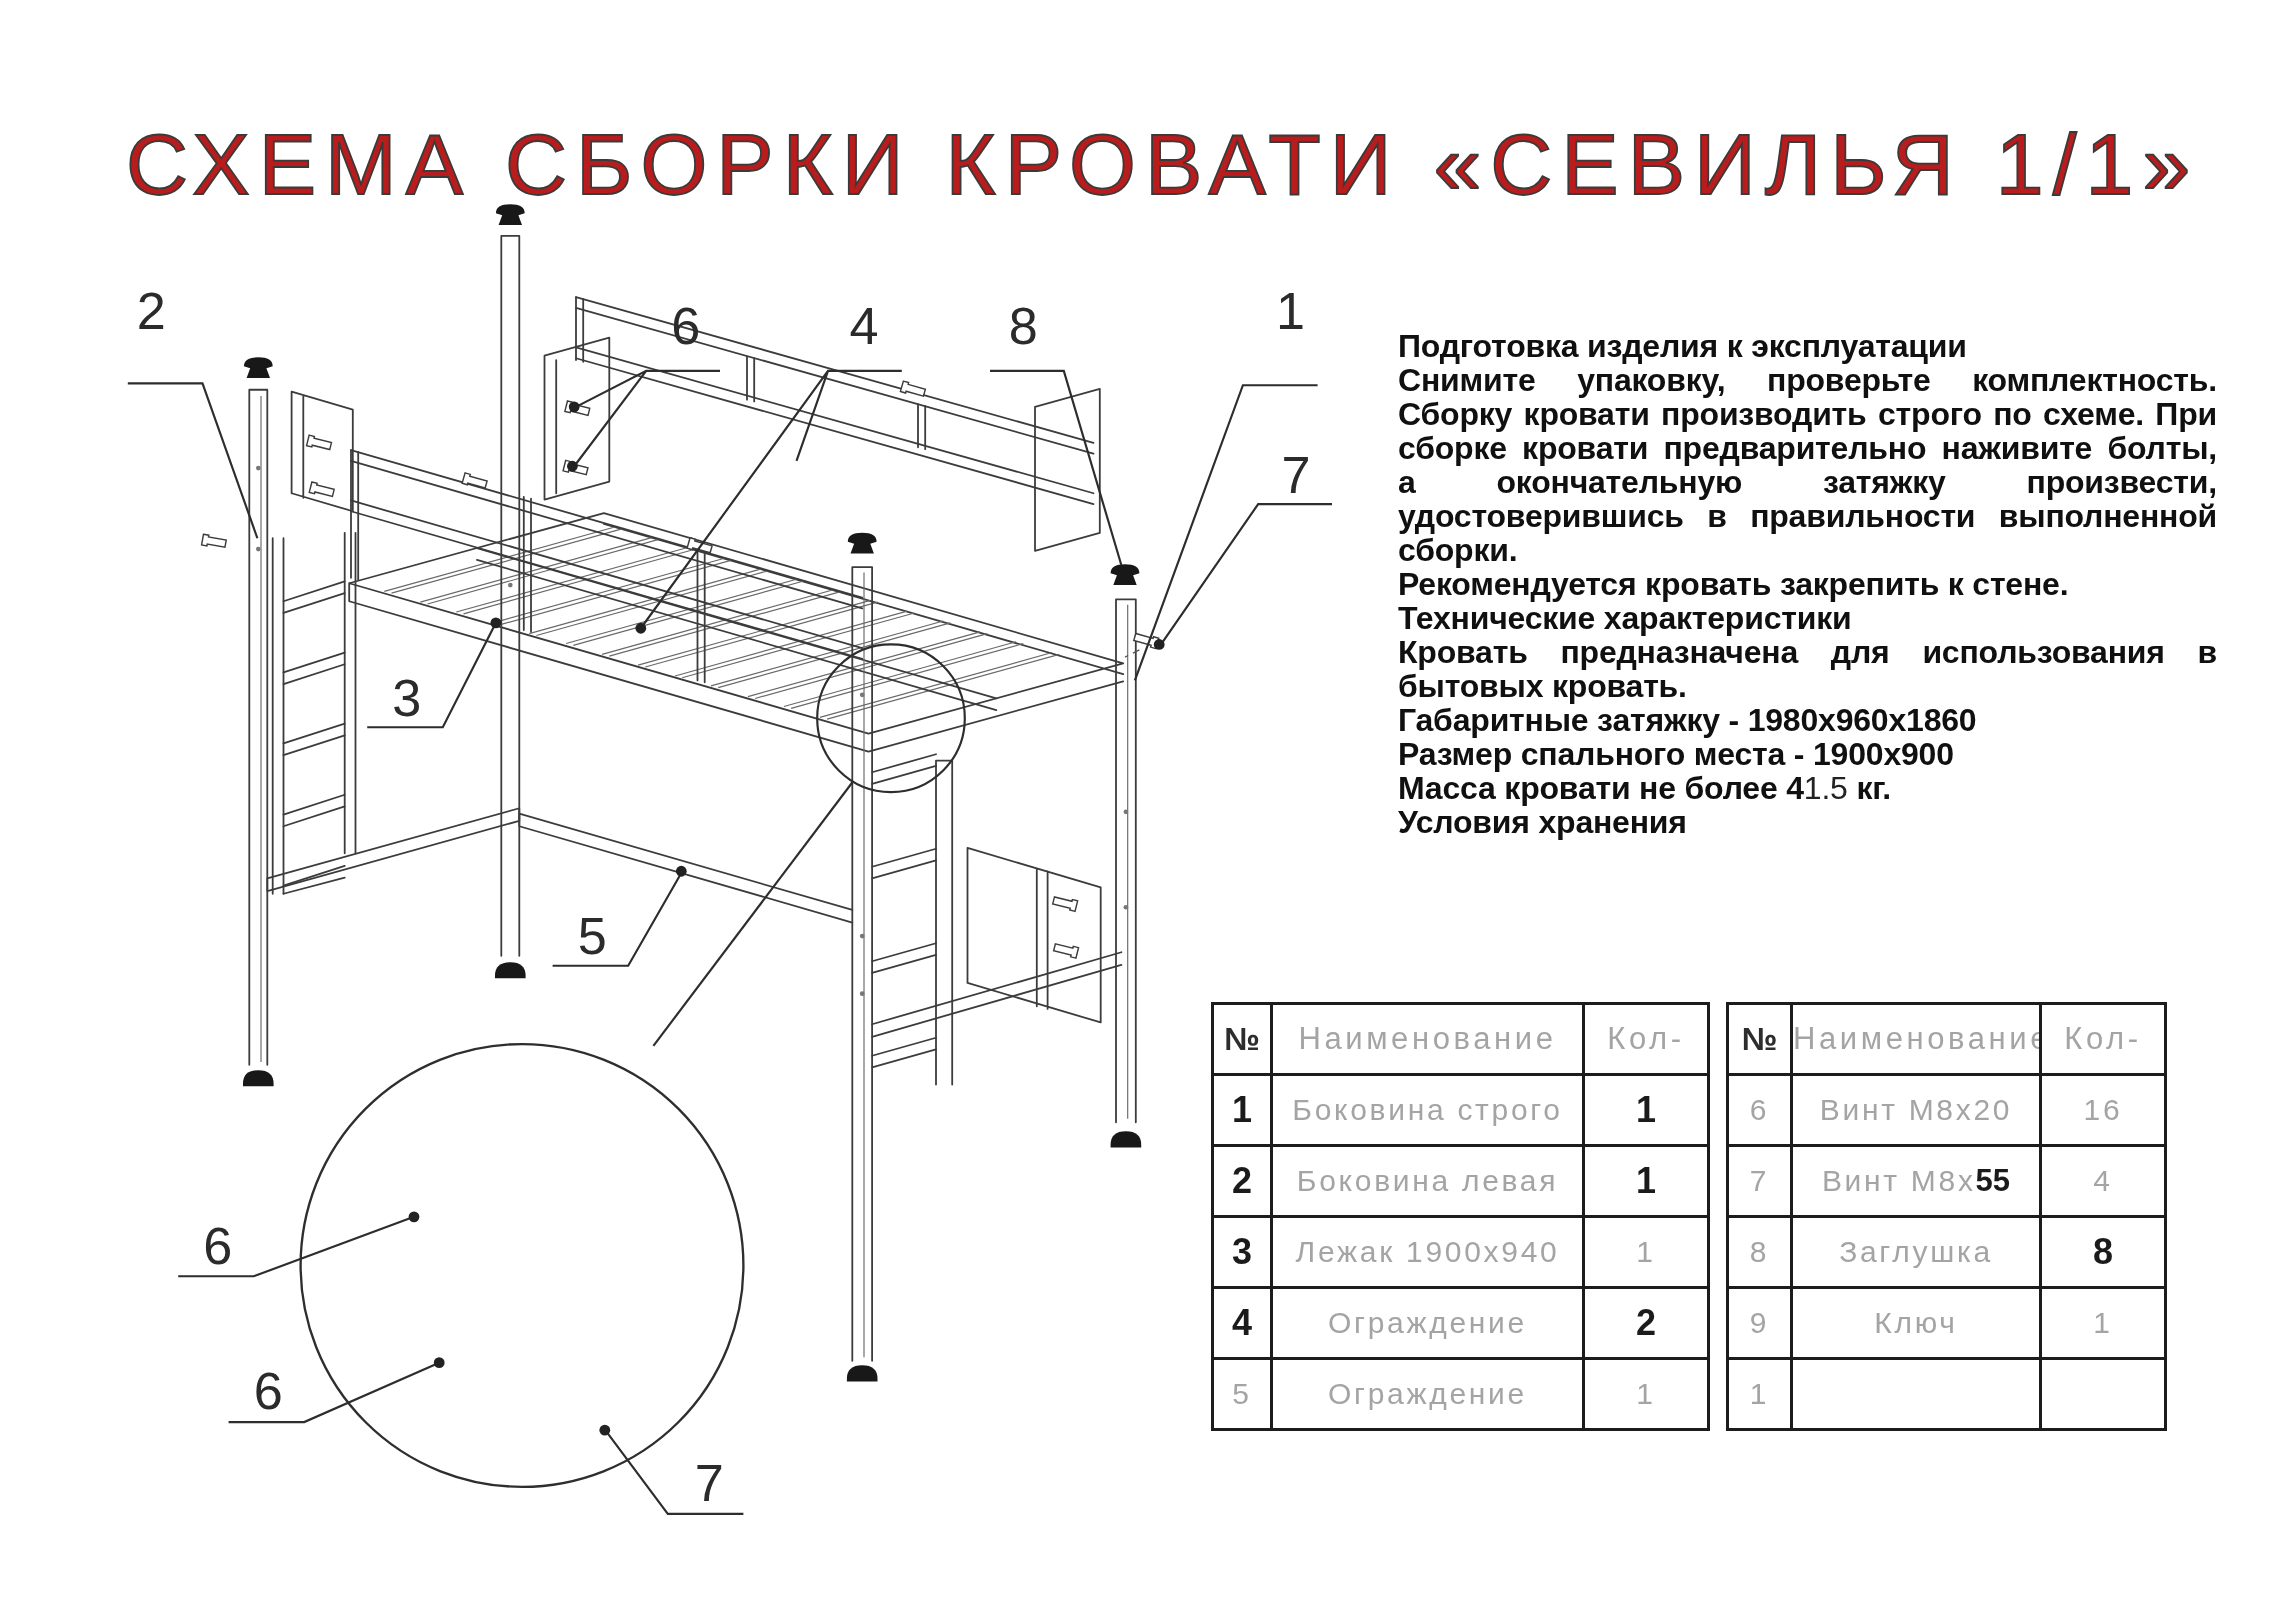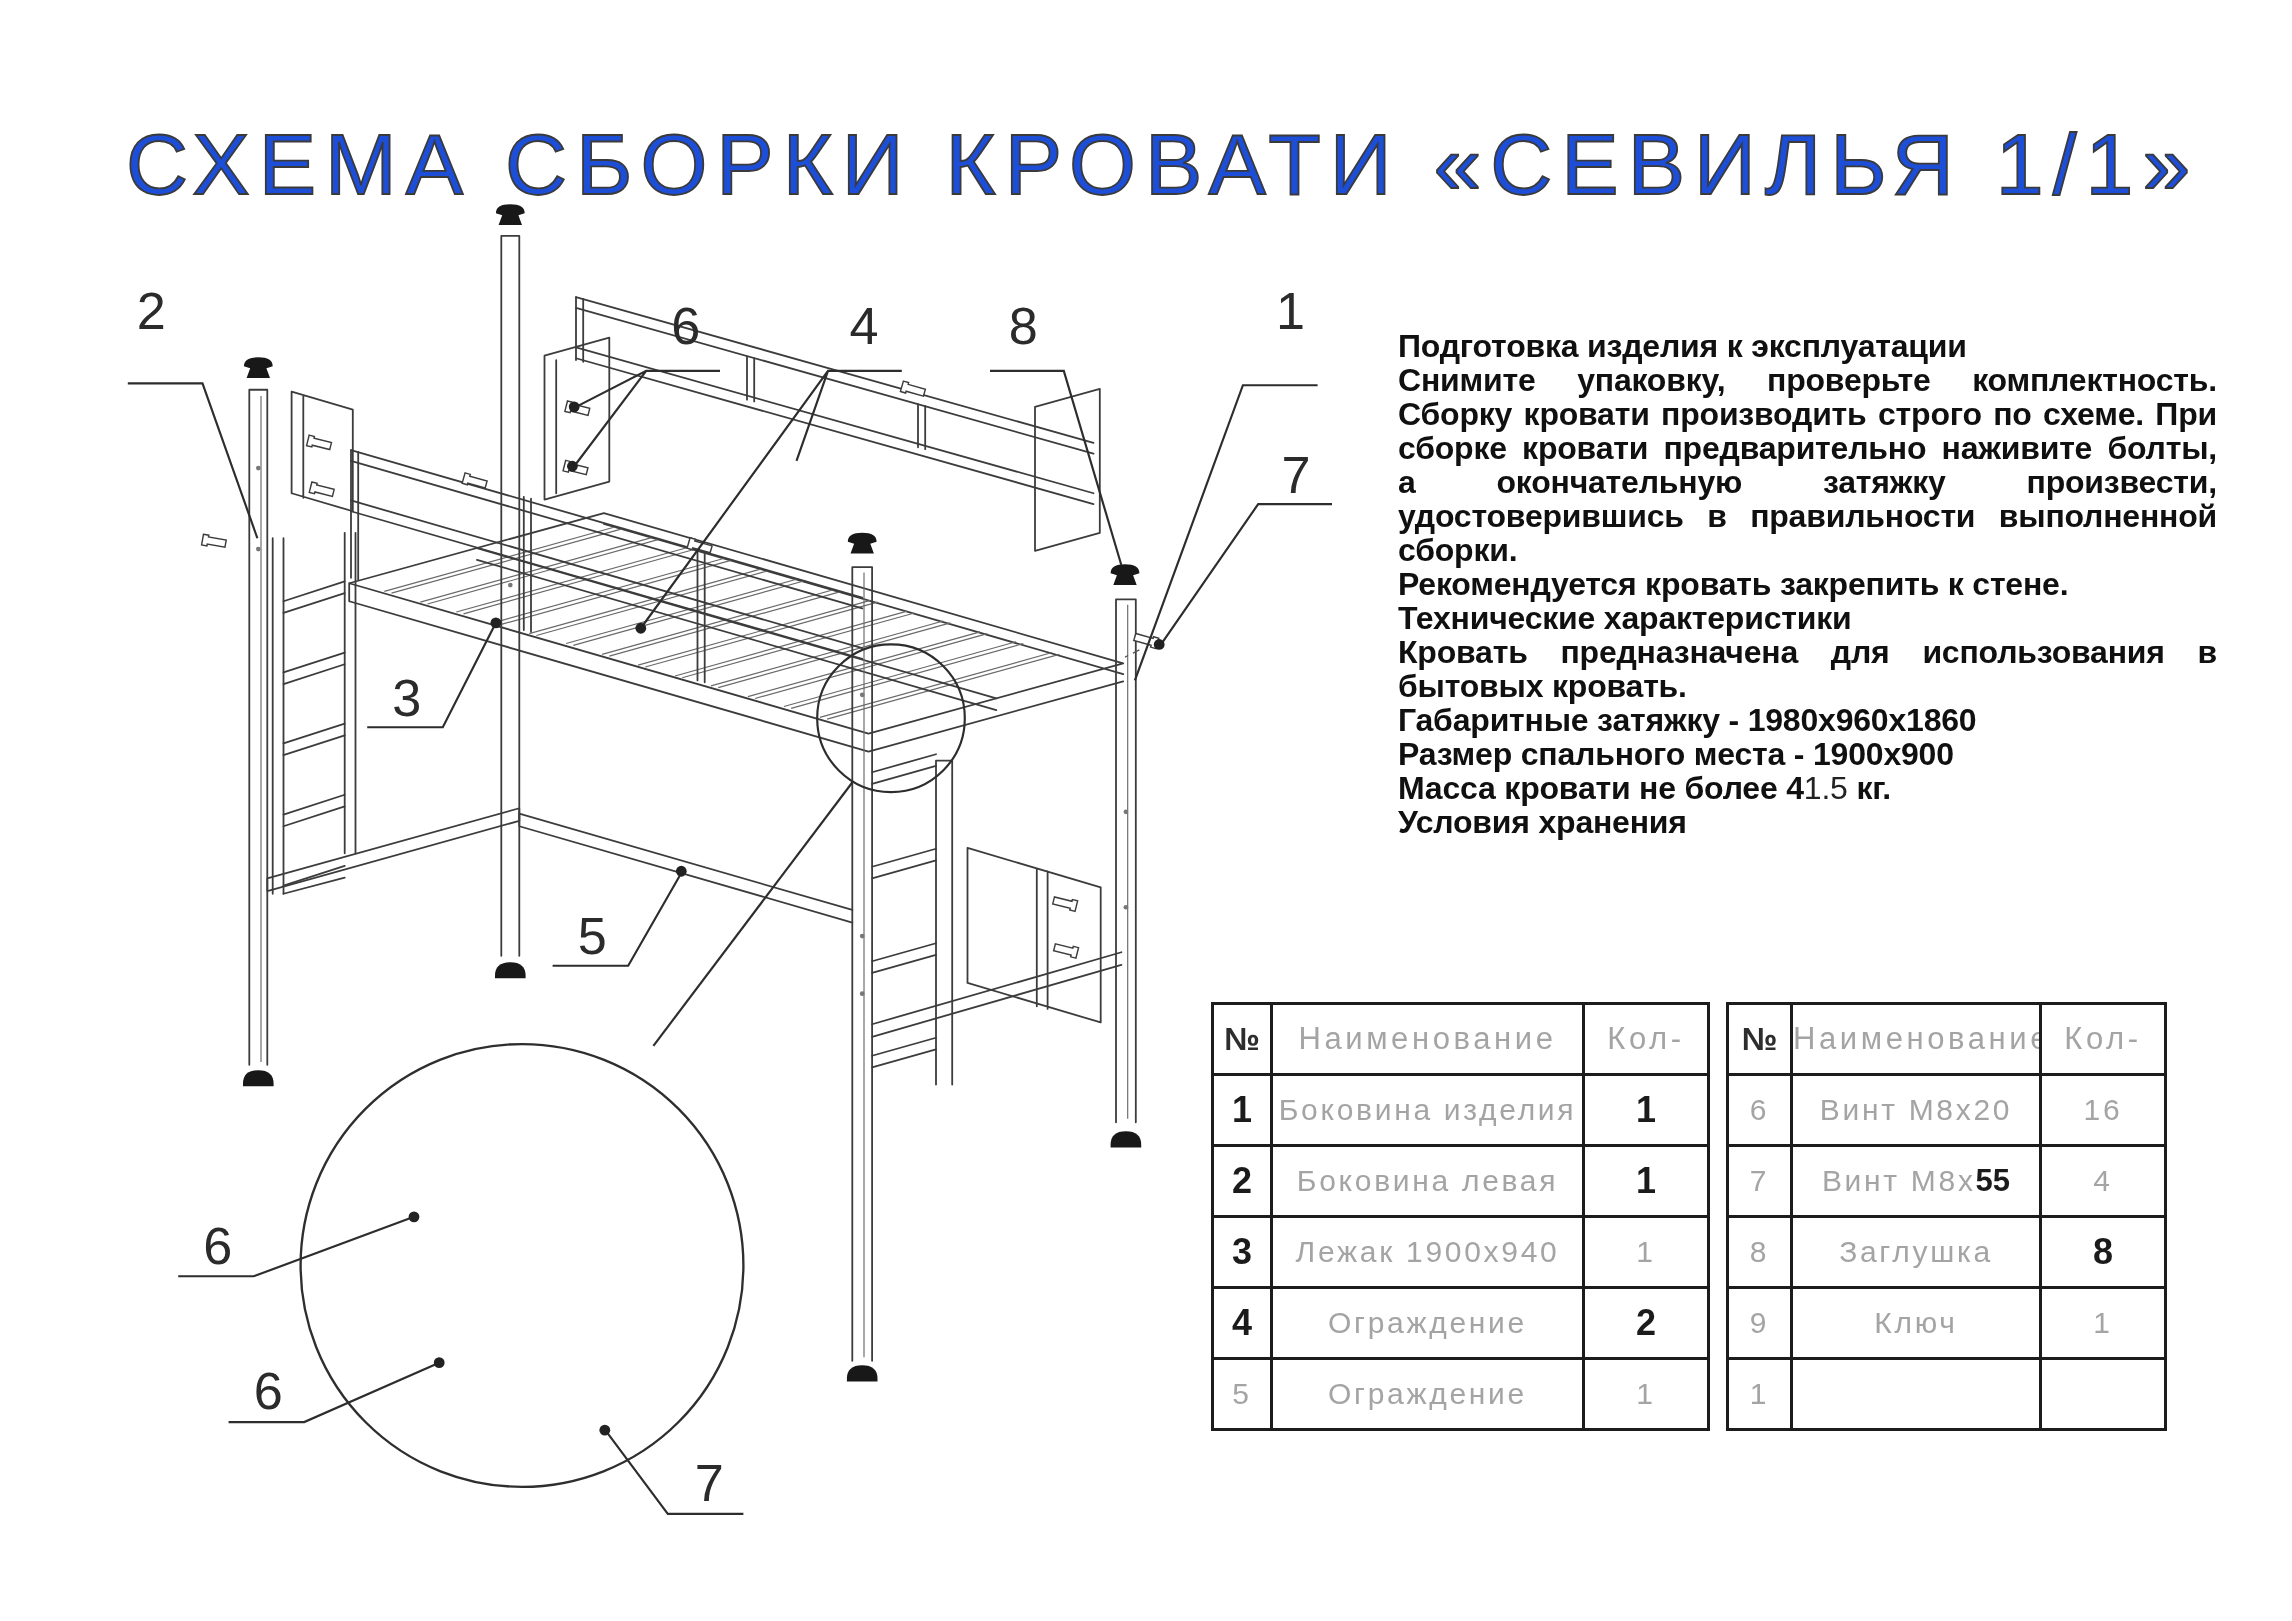--- a/index.html
+++ b/index.html
@@ -1,21 +1,21 @@
 <!DOCTYPE html>
 <html style="font-size:14.4px"><head>
 <meta charset="utf-8">
 <style>
   html,body{margin:0;padding:0;background:#fff;}
   .page{position:relative;width:2293px;height:1621px;background:#ffffff;overflow:hidden;
         font-family:"Liberation Sans",sans-serif;}
   
   .title{position:absolute;left:126px;top:115px;width:2088px;margin:0;
          font-size:86px;font-weight:400;letter-spacing:9px;white-space:nowrap;
-         color:#1d4ed8;-webkit-text-stroke:1.8px #3a3a3a;}
+         color:#b91c1c;-webkit-text-stroke:1.8px #3a3a3a;}
   
   .diagram{position:absolute;left:0;top:0;}
   .ln{stroke:#3c3c3c;stroke-width:2;fill:none;stroke-linecap:round;stroke-linejoin:round;}
   .lt{stroke:#6a6a6a;stroke-width:1.3;fill:none;}
   .leader{stroke:#2d2d2d;stroke-width:2.4;fill:none;}
   .dash{stroke:#555;stroke-width:1.5;fill:none;stroke-dasharray:8 6;}
   .dot{fill:#222;stroke:none;}
   .hole{fill:#777;stroke:none;}
   .cnum{font-family:"Liberation Sans",sans-serif;font-size:58px;font-weight:400;fill:#2b2b2b;}
   .circ{stroke:#2e2e2e;stroke-width:2.6;fill:#ffffff;}
@@ -251,21 +251,21 @@
         <col style="width:125px">
       </colgroup>
     <tbody>
         <tr>
       <td class="hdrnum">№</td>
       <td class="cadh">Наименование</td>
       <td class="cadh">Кол-</td>
     </tr>
     <tr>
       <td class="numb">1</td>
-      <td class="cad">Боковина изделия</td>
+      <td class="cad">Боковина строго</td>
       <td class="numb">1</td>
     </tr>
     <tr>
       <td class="numb">2</td>
       <td class="cad">Боковина левая</td>
       <td class="numb">1</td>
     </tr>
     <tr>
       <td class="numb">3</td>
       <td class="cad">Лежак 1900х940</td>

